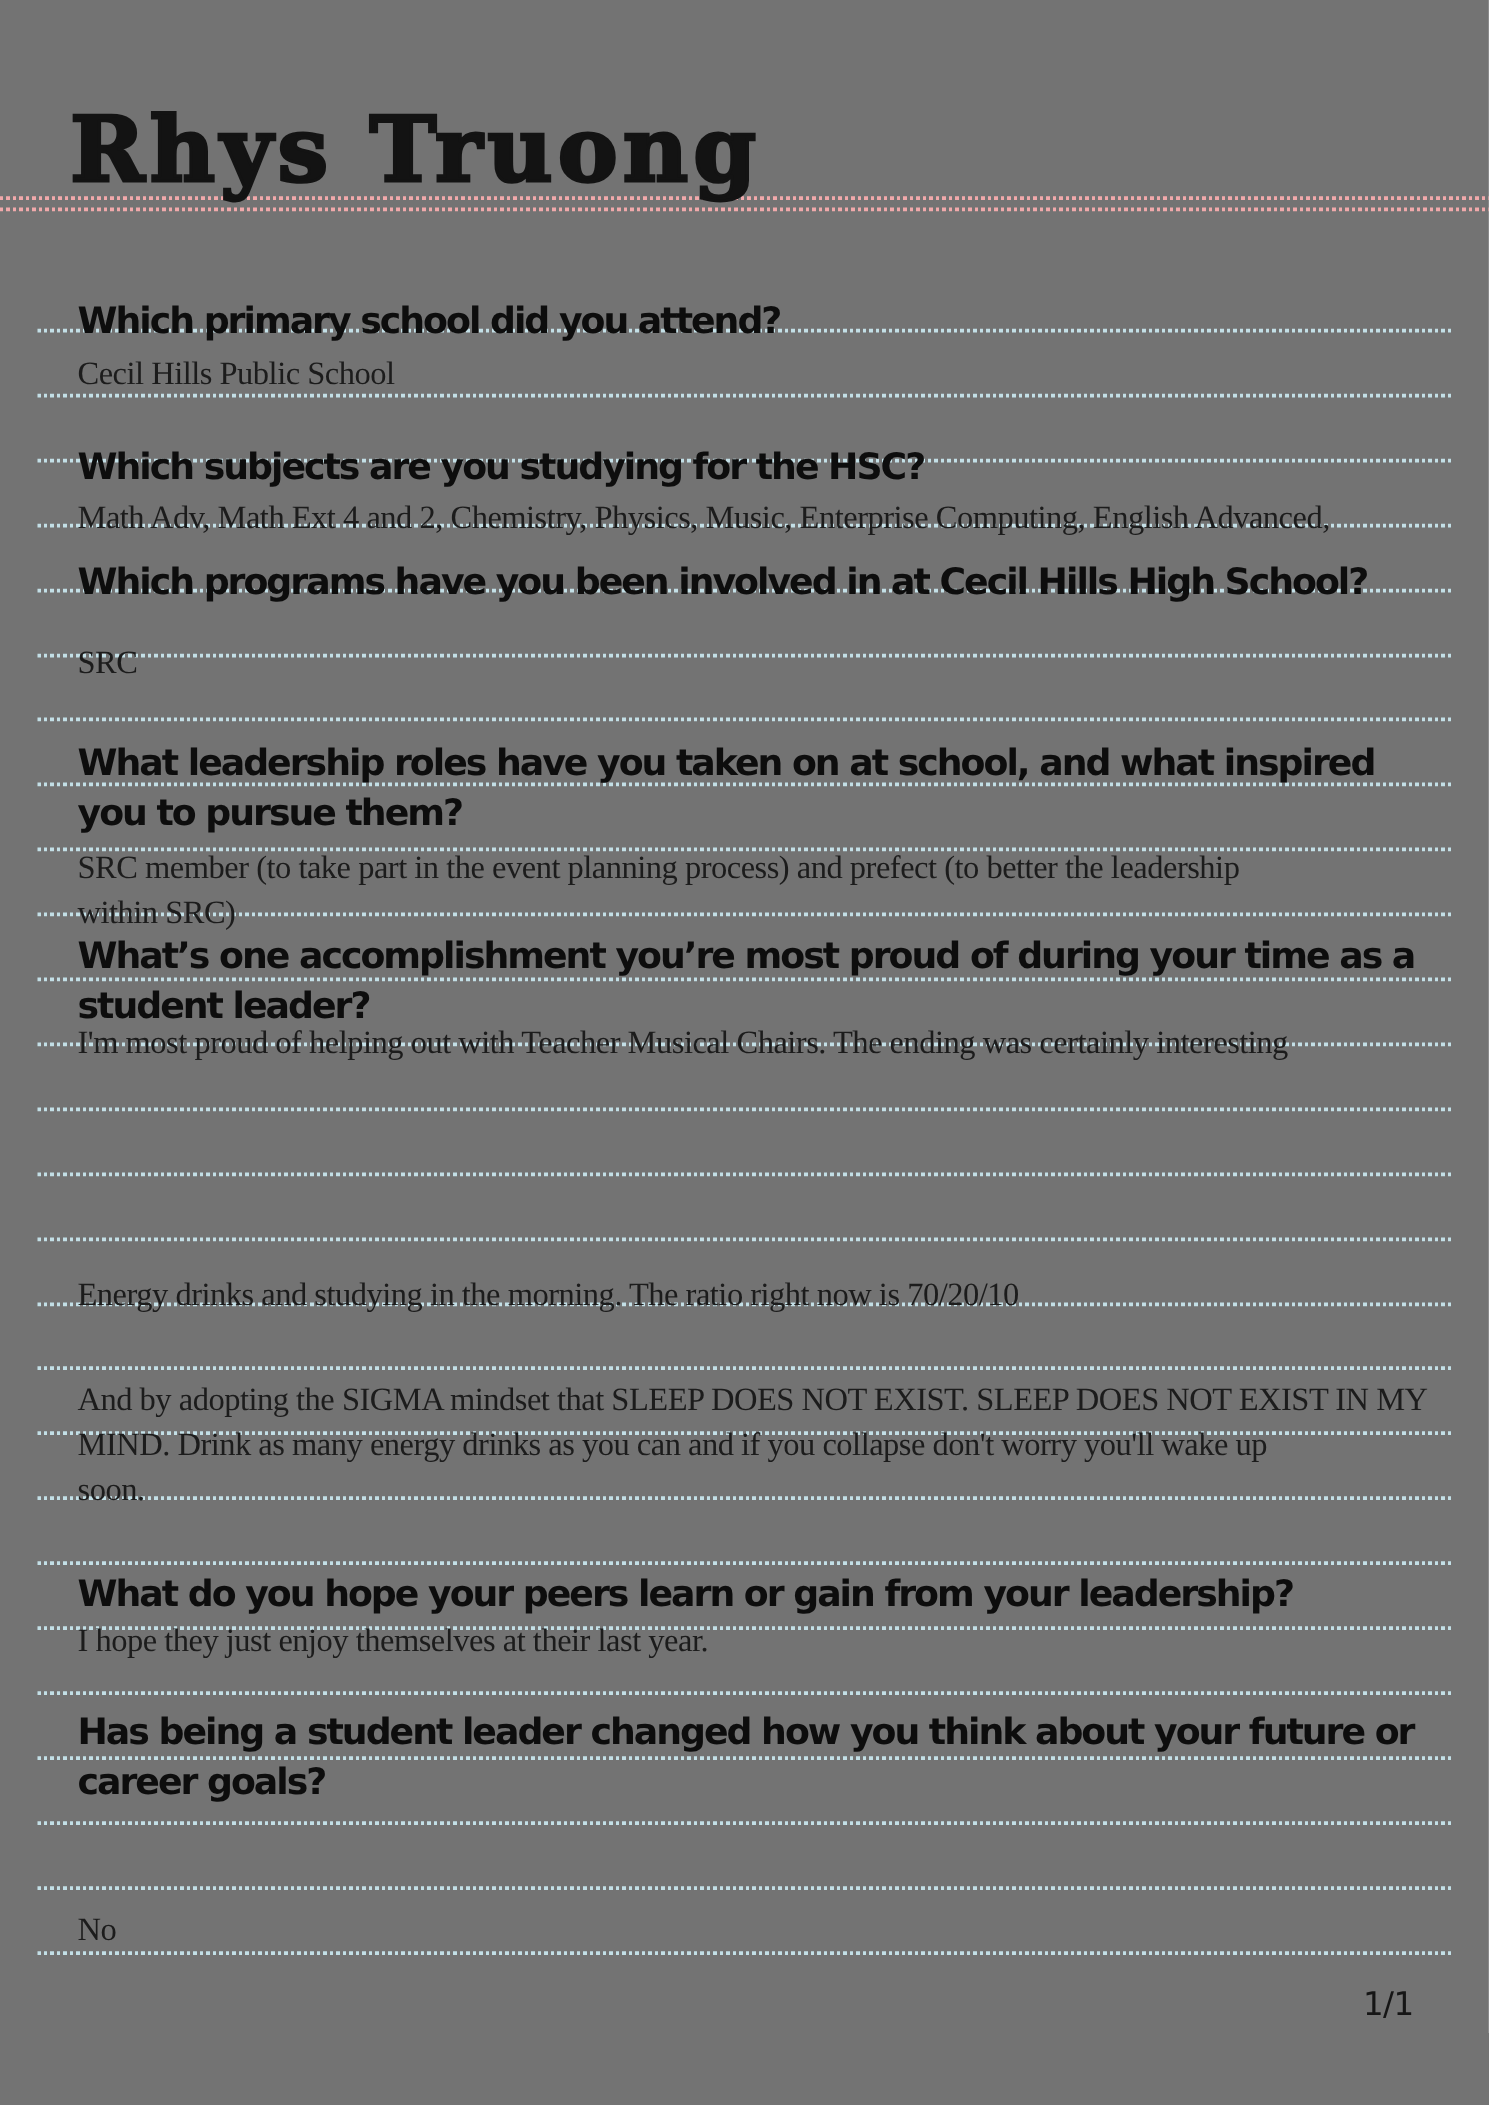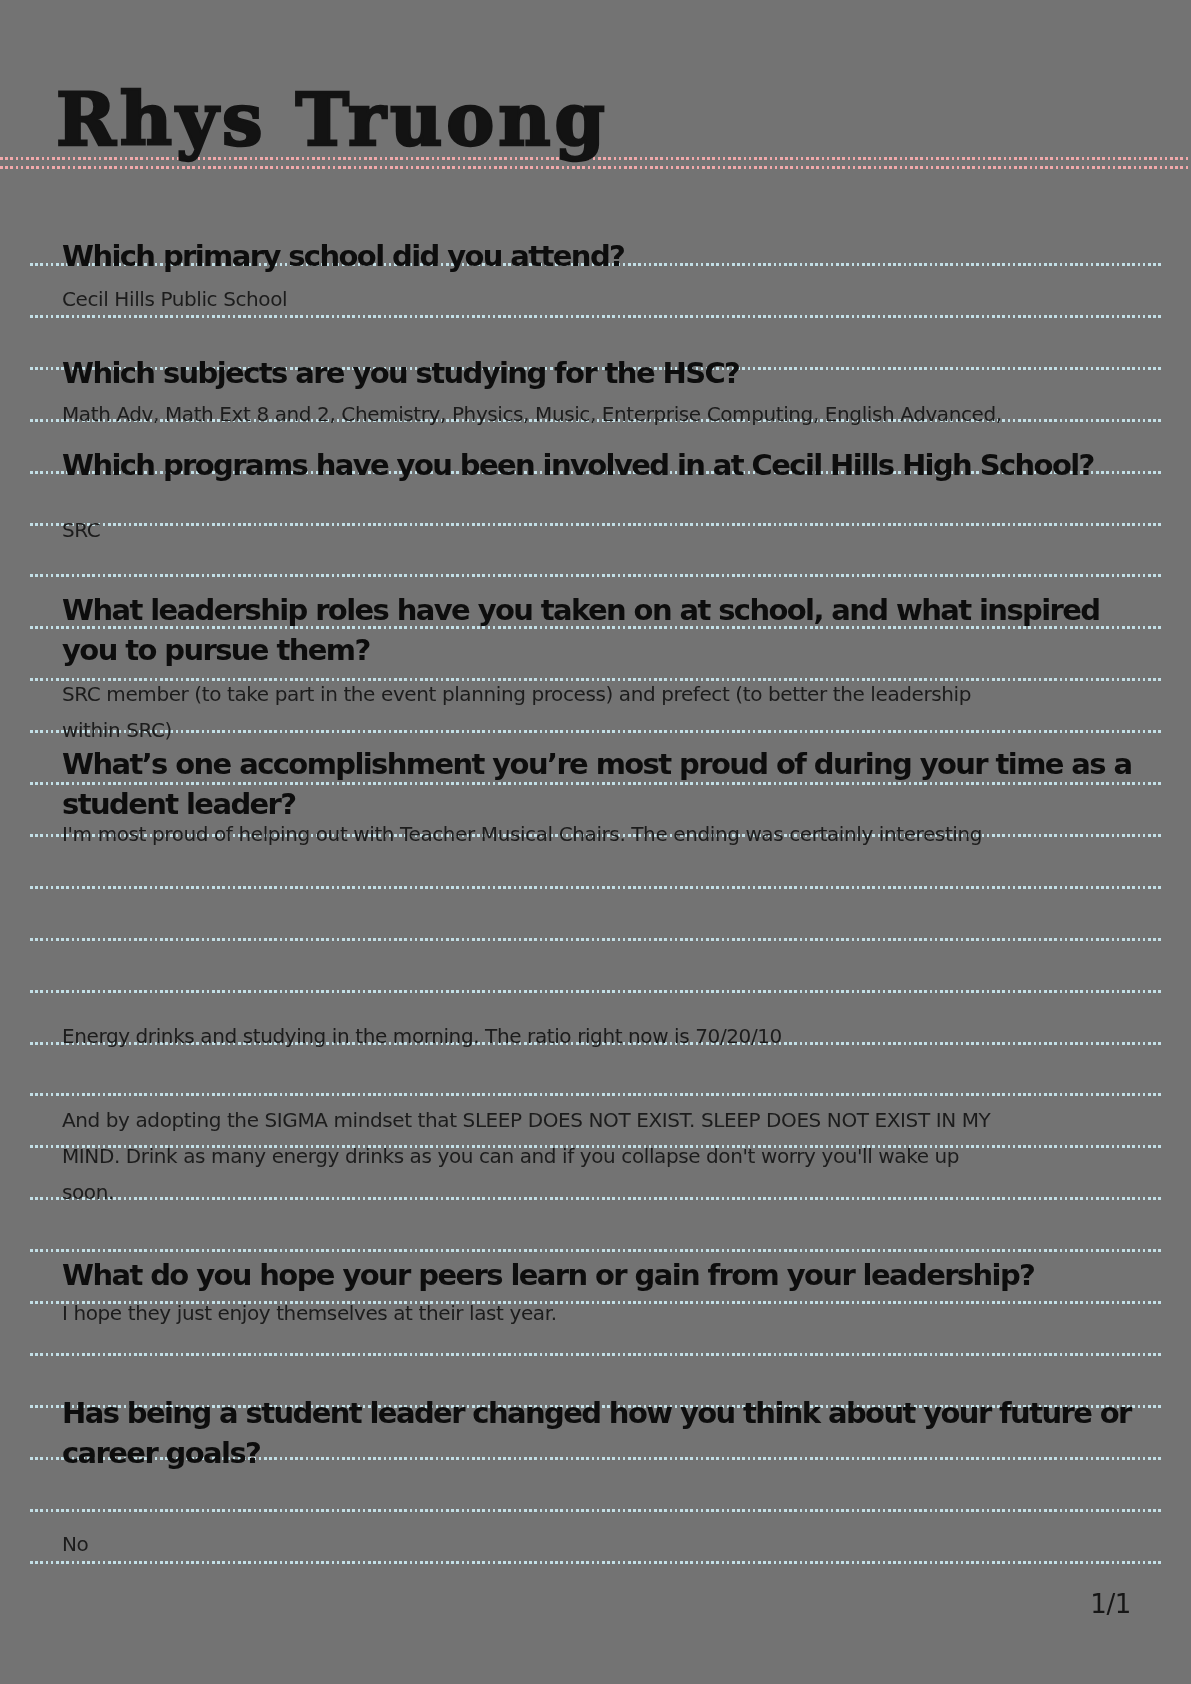--- a/index.html
+++ b/index.html
@@ -59,26 +59,27 @@
     line-height: 40px;
     letter-spacing: -1.6px;
     color: #0d0d0d;
     white-space: pre-line;
     z-index: 2;
   }
   .answer {
     position: absolute;
     left: 62px;
     right: 30px;
-    font-size: 20px;
+    font-size: 26px;
     line-height: 36px;
     letter-spacing: -0.4px;
     color: #1c1c1c;
     white-space: pre-line;
     z-index: 2;
+    font-family: Liberation Serif, serif;
   }
   .page-number {
     position: absolute;
     right: 60px;
     top: 1589px;
     font-size: 26px;
     letter-spacing: -0.4px;
     color: #161616;
     z-index: 2;
   }
@@ -119,21 +120,21 @@
       <div class="rule" style="top: 1405px;"></div>
       <div class="rule" style="top: 1457px;"></div>
       <div class="rule" style="top: 1509px;"></div>
       <div class="rule" style="top: 1561px;"></div>
     </div>
 
   <div class="question" style="top:236px">Which primary school did you attend?</div>
   <div class="answer" style="top:281px">Cecil Hills Public School</div>
 
   <div class="question" style="top:353px">Which subjects are you studying for the HSC?</div>
-  <div class="answer" style="top:396px">Math Adv, Math Ext 8 and 2, Chemistry, Physics, Music, Enterprise Computing, English Advanced,</div>
+  <div class="answer" style="top:396px">Math Adv, Math Ext 4 and 2, Chemistry, Physics, Music, Enterprise Computing, English Advanced,</div>
 
   <div class="question" style="top:445px">Which programs have you been involved in at Cecil Hills High School?</div>
   <div class="answer" style="top:512px">SRC</div>
 
   <div class="question" style="top:590px">What leadership roles have you taken on at school, and what inspired
 you to pursue them?</div>
   <div class="answer" style="top:676px">SRC member (to take part in the event planning process) and prefect (to better the leadership
 within SRC)</div>
 
   <div class="question" style="top:744px">What’s one accomplishment you’re most proud of during your time as a
@@ -141,19 +142,19 @@
   <div class="answer" style="top:816px">I'm most proud of helping out with Teacher Musical Chairs. The ending was certainly interesting</div>
 
   <div class="answer" style="top:1018px">Energy drinks and studying in the morning. The ratio right now is 70/20/10</div>
   <div class="answer" style="top:1102px">And by adopting the SIGMA mindset that SLEEP DOES NOT EXIST. SLEEP DOES NOT EXIST IN MY
 MIND. Drink as many energy drinks as you can and if you collapse don't worry you'll wake up
 soon.</div>
 
   <div class="question" style="top:1255px">What do you hope your peers learn or gain from your leadership?</div>
   <div class="answer" style="top:1295px">I hope they just enjoy themselves at their last year.</div>
 
-  <div class="question" style="top:1393px">Has being a student leader changed how you think about your future or
+  <div class="question" style="top:1365px">Has being a student leader changed how you think about your future or
 career goals?</div>
   <div class="answer" style="top:1526px">No</div>
 
   <div class="page-number">1/1</div>
 
 </div>
 
 </body></html>

